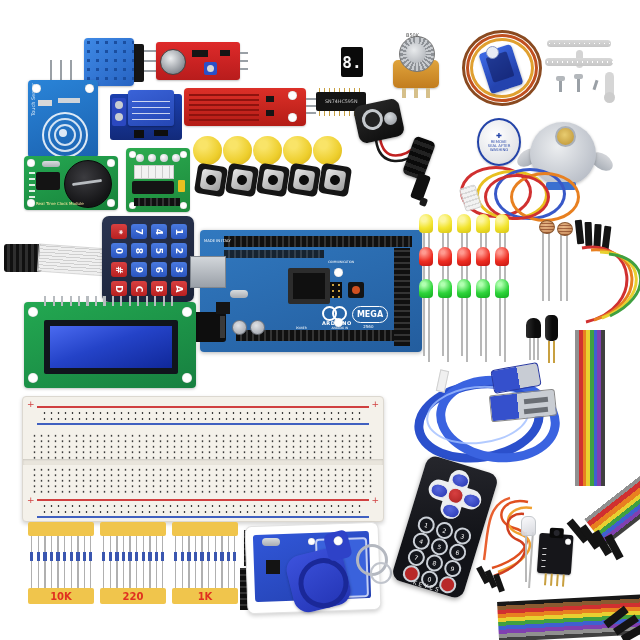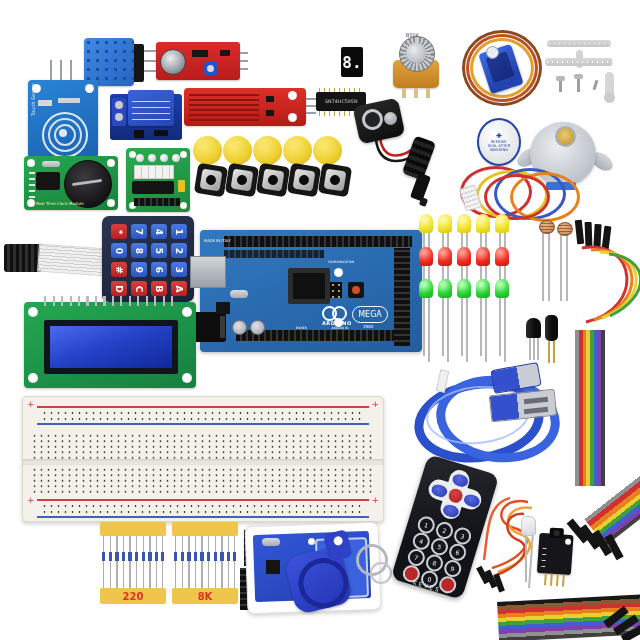--- a/index.html
+++ b/index.html
@@ -335,21 +335,21 @@
     <div class="abs" style="left:20px;top:72px;width:14px;height:12px;background:#141414;"></div>
     <div class="abs ellipse" style="left:36px;top:90px;width:13px;height:13px;background:radial-gradient(circle at 40% 35%,#e0e2e6,#989ca4);border:1px solid #70747c;"></div>
     <div class="abs ellipse" style="left:54px;top:90px;width:13px;height:13px;background:radial-gradient(circle at 40% 35%,#e0e2e6,#989ca4);border:1px solid #70747c;"></div>
     <div class="abs tiny" style="left:8px;top:8px;font-size:5px;transform:scale(.75);transform-origin:left top;white-space:nowrap;">MADE IN ITALY</div>
     <div class="abs tiny" style="left:132px;top:30px;font-size:5px;transform:scale(.6);transform-origin:left top;white-space:nowrap;">COMMUNICATION</div>
     <div class="abs ellipse" style="left:126px;top:76px;width:11px;height:11px;border:2.5px solid #fff;"></div>
     <div class="abs ellipse" style="left:136px;top:76px;width:11px;height:11px;border:2.5px solid #fff;"></div>
     <div class="abs tiny" style="left:126px;top:90px;font-size:5px;font-weight:bold;letter-spacing:.5px;">ARDUINO</div>
     <div class="abs" style="left:156px;top:76px;width:34px;height:15px;border:1.5px solid #fff;border-radius:9px;
          display:flex;align-items:center;justify-content:center;">
-      <span style="color:#fff;font-size:8px;font-weight:normal;">MEGA</span>
+      <span style="color:#fff;font-size:8px;font-weight:bold;">MEGA</span>
     </div>
     <div class="abs tiny" style="left:166px;top:93px;font-size:5px;transform:scale(.8);">2560</div>
     <div class="abs tiny" style="left:96px;top:95px;font-size:5px;transform:scale(.6);">POWER</div>
     <div class="abs tiny" style="left:130px;top:95px;font-size:5px;transform:scale(.6);white-space:nowrap;">ANALOG IN</div>
   </div>
 
   <div class="abs" style="left:414px;top:214px;width:100px;height:150px;">
     <div class="abs leg" style="left:9px;top:18px;height:26px;"></div>
       <div class="abs leg" style="left:14px;top:18px;height:30px;"></div>
     <div class="abs leg" style="left:28px;top:18px;height:26px;"></div>
@@ -471,40 +471,51 @@
     <div class="abs holes" style="left:8px;top:36px;width:344px;height:26px;background-size:7px 5.5px;"></div>
     <div class="abs" style="left:0;top:62px;width:360px;height:6px;background:#e9e5dc;box-shadow:inset 0 1px 2px rgba(0,0,0,.12);"></div>
     <div class="abs holes" style="left:8px;top:70px;width:344px;height:26px;background-size:7px 5.5px;"></div>
     <span style="position:absolute;left:4px;top:98px;color:#d04040;font-size:9px;">+</span>
     <span style="position:absolute;right:4px;top:98px;color:#d04040;font-size:9px;">+</span>
     <div class="abs" style="left:14px;top:102px;width:332px;height:2px;background:#d04040;"></div>
     <div class="abs holes" style="left:18px;top:106px;width:324px;height:11px;background-size:7px 6px;"></div>
     <div class="abs" style="left:14px;top:119px;width:332px;height:2px;background:#4060c0;"></div>
   </div>
 
+  <div class="abs" style="left:28px;top:522px;width:66px;height:82px;">
+    <div class="abs" style="left:0;top:0;width:66px;height:14px;background:#f0c54c;border-radius:2px;"></div>
+    <div class="abs" style="left:3px;top:14px;width:60px;height:52px;
+         background:repeating-linear-gradient(90deg,#b0b0b0 0 1.4px,transparent 1.4px 6.6px);"></div>
+    <div class="abs" style="left:2px;top:30px;width:62px;height:9px;
+         background:repeating-linear-gradient(90deg,#3a56b0 0 3.4px,transparent 3.4px 6.6px);"></div>
+    <div class="abs" style="left:0;top:66px;width:66px;height:16px;background:#f0c54c;border-radius:2px;
+         display:flex;align-items:center;justify-content:center;">
+      <span style="color:#e03020;font-weight:bold;font-size:10px;">10K</span>
+    </div>
+  </div>
   <div class="abs" style="left:100px;top:522px;width:66px;height:82px;">
     <div class="abs" style="left:0;top:0;width:66px;height:14px;background:#f0c54c;border-radius:2px;"></div>
     <div class="abs" style="left:3px;top:14px;width:60px;height:52px;
          background:repeating-linear-gradient(90deg,#b0b0b0 0 1.4px,transparent 1.4px 6.6px);"></div>
     <div class="abs" style="left:2px;top:30px;width:62px;height:9px;
          background:repeating-linear-gradient(90deg,#3a56b0 0 3.4px,transparent 3.4px 6.6px);"></div>
     <div class="abs" style="left:0;top:66px;width:66px;height:16px;background:#f0c54c;border-radius:2px;
          display:flex;align-items:center;justify-content:center;">
       <span style="color:#e03020;font-weight:bold;font-size:10px;">220</span>
     </div>
   </div>
   <div class="abs" style="left:172px;top:522px;width:66px;height:82px;">
     <div class="abs" style="left:0;top:0;width:66px;height:14px;background:#f0c54c;border-radius:2px;"></div>
     <div class="abs" style="left:3px;top:14px;width:60px;height:52px;
          background:repeating-linear-gradient(90deg,#b0b0b0 0 1.4px,transparent 1.4px 6.6px);"></div>
     <div class="abs" style="left:2px;top:30px;width:62px;height:9px;
          background:repeating-linear-gradient(90deg,#3a56b0 0 3.4px,transparent 3.4px 6.6px);"></div>
     <div class="abs" style="left:0;top:66px;width:66px;height:16px;background:#f0c54c;border-radius:2px;
          display:flex;align-items:center;justify-content:center;">
-      <span style="color:#e03020;font-weight:bold;font-size:10px;">8K</span>
+      <span style="color:#e03020;font-weight:bold;font-size:10px;">1K</span>
     </div>
   </div>
 
   <div class="abs" style="left:238px;top:518px;width:156px;height:96px;">
     <div class="abs pinsV" style="left:6px;top:12px;width:10px;height:36px;"></div>
     <div class="abs pinsV" style="left:2px;top:50px;width:11px;height:42px;"></div>
     <div class="abs" style="left:8px;top:6px;width:132px;height:86px;border-radius:7px;background:#fff;
          border:1px solid #e2e2e2;box-shadow:0 2px 4px rgba(0,0,0,.18);transform:rotate(-2deg);"></div>
     <div class="abs" style="left:16px;top:15px;width:116px;height:67px;border-radius:3px;transform:rotate(-2deg);
          background:linear-gradient(160deg,#3157d8,#2340b0);"></div>

